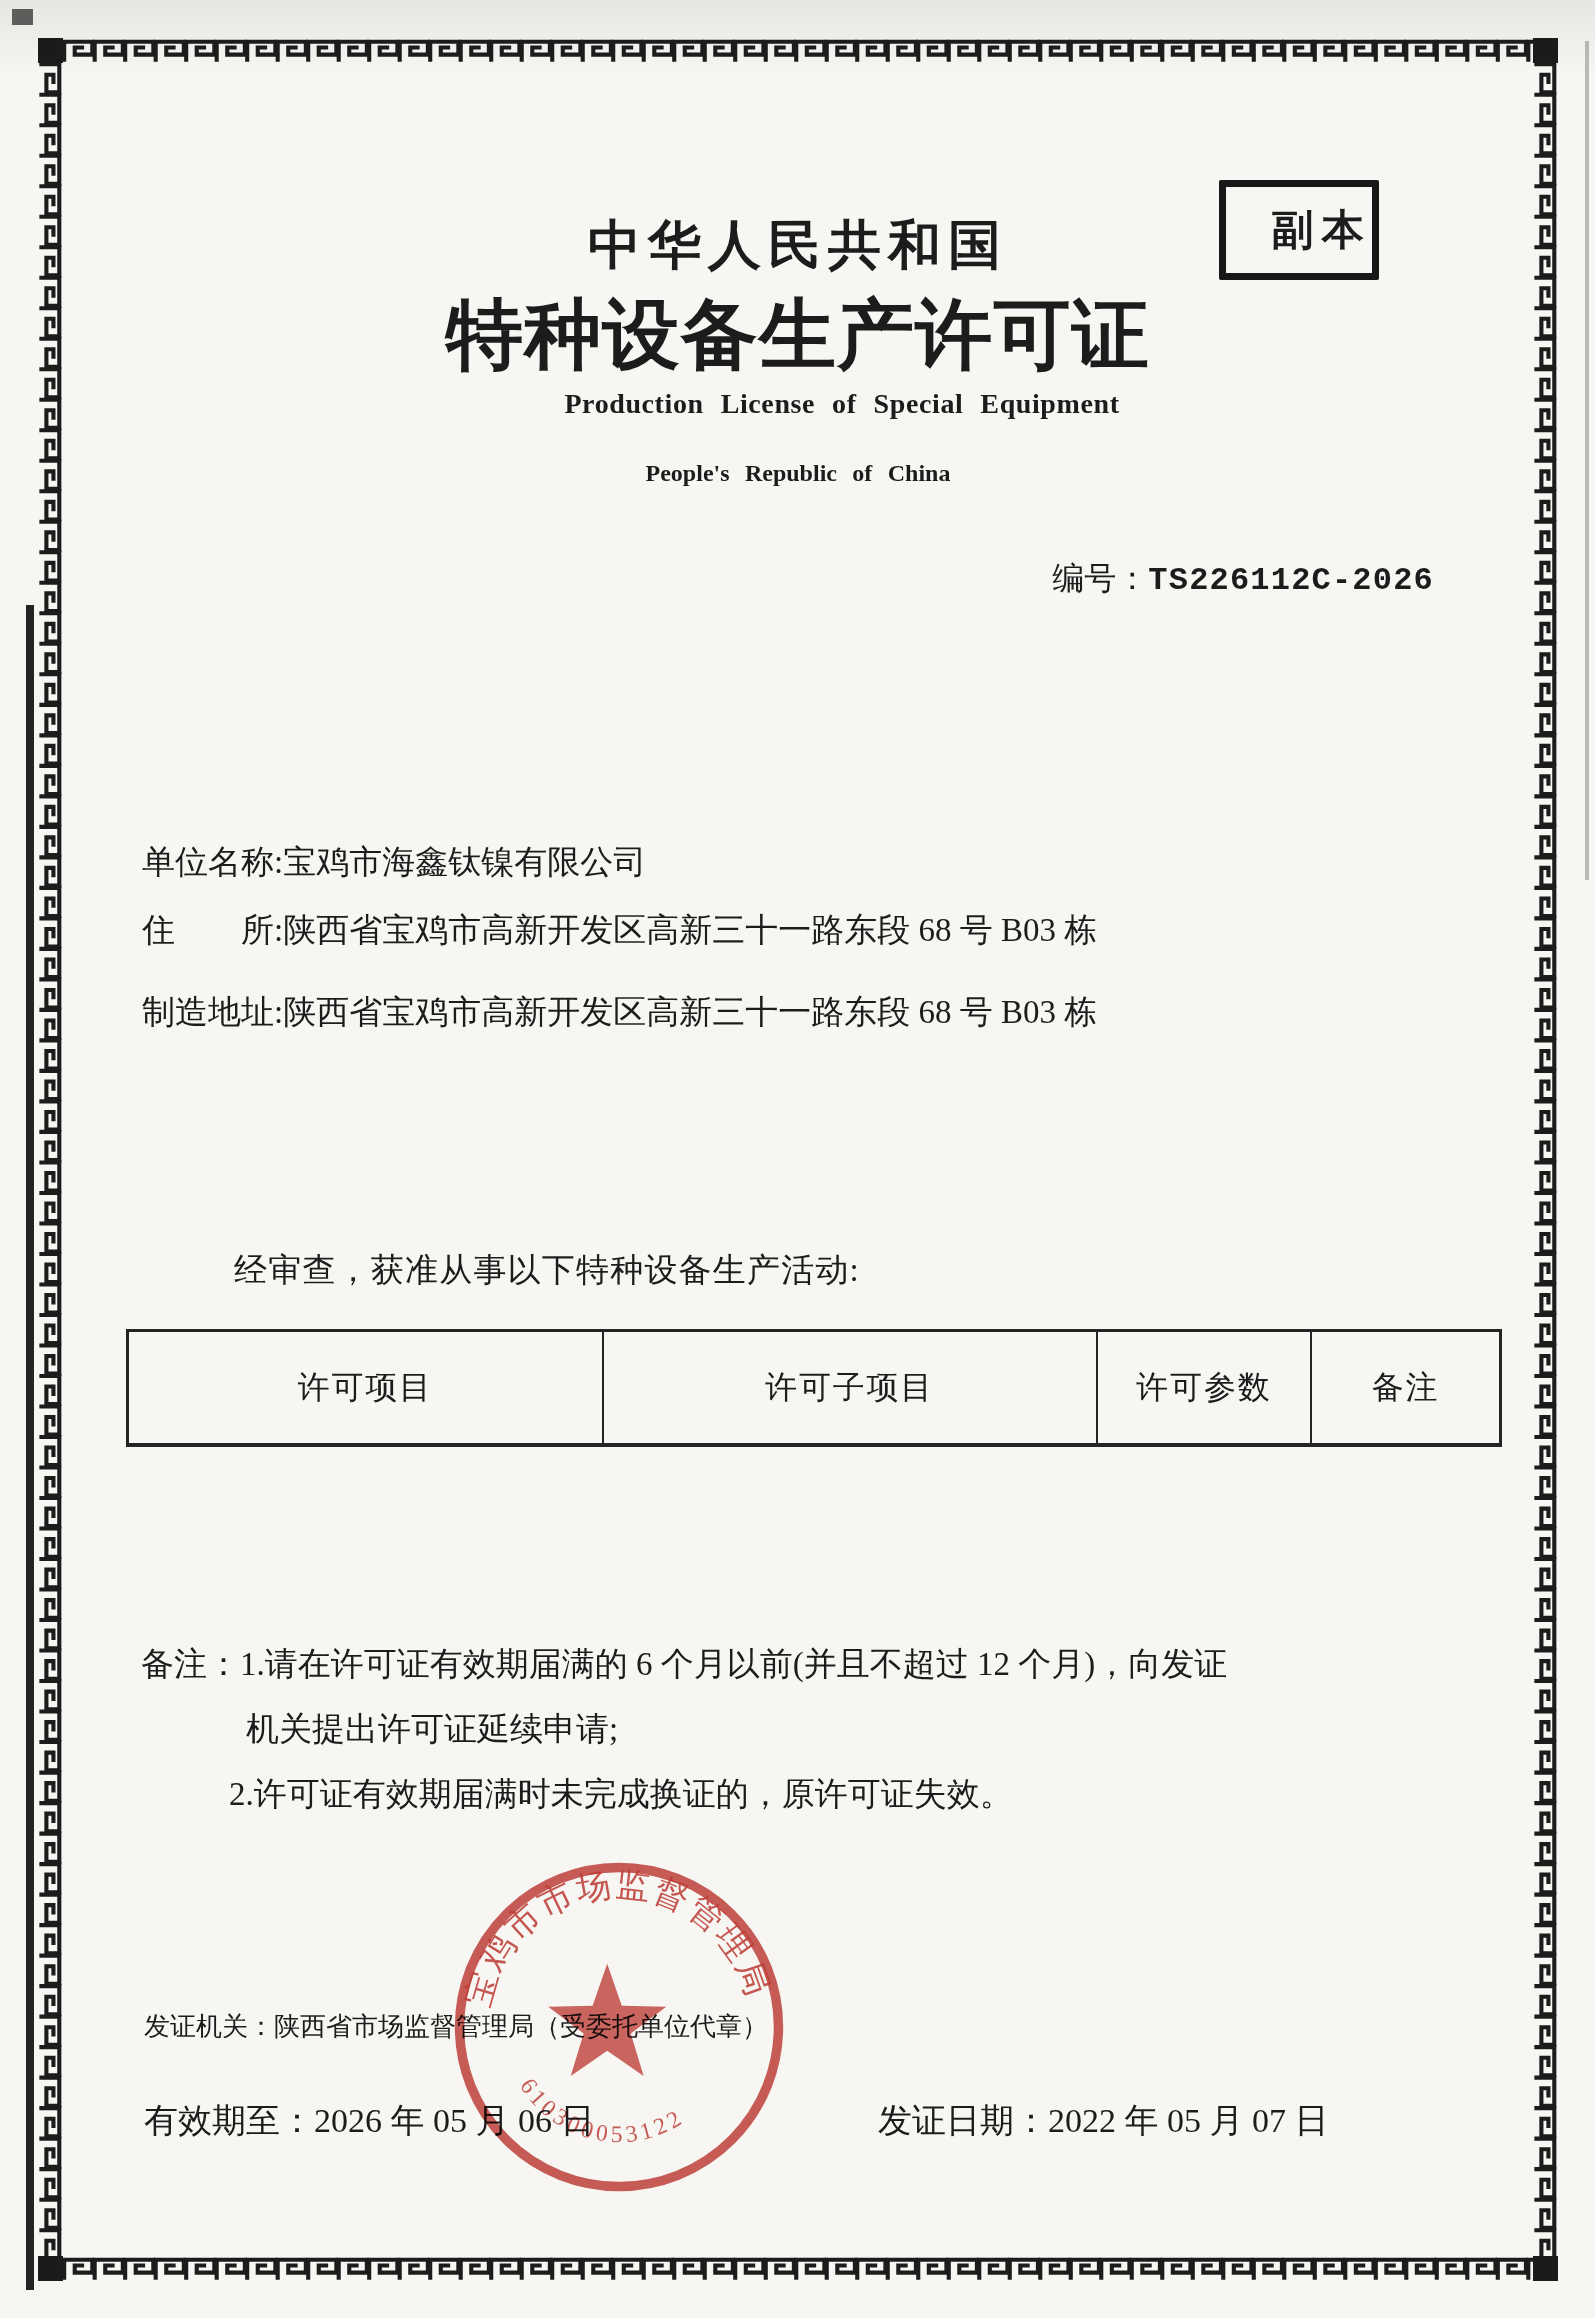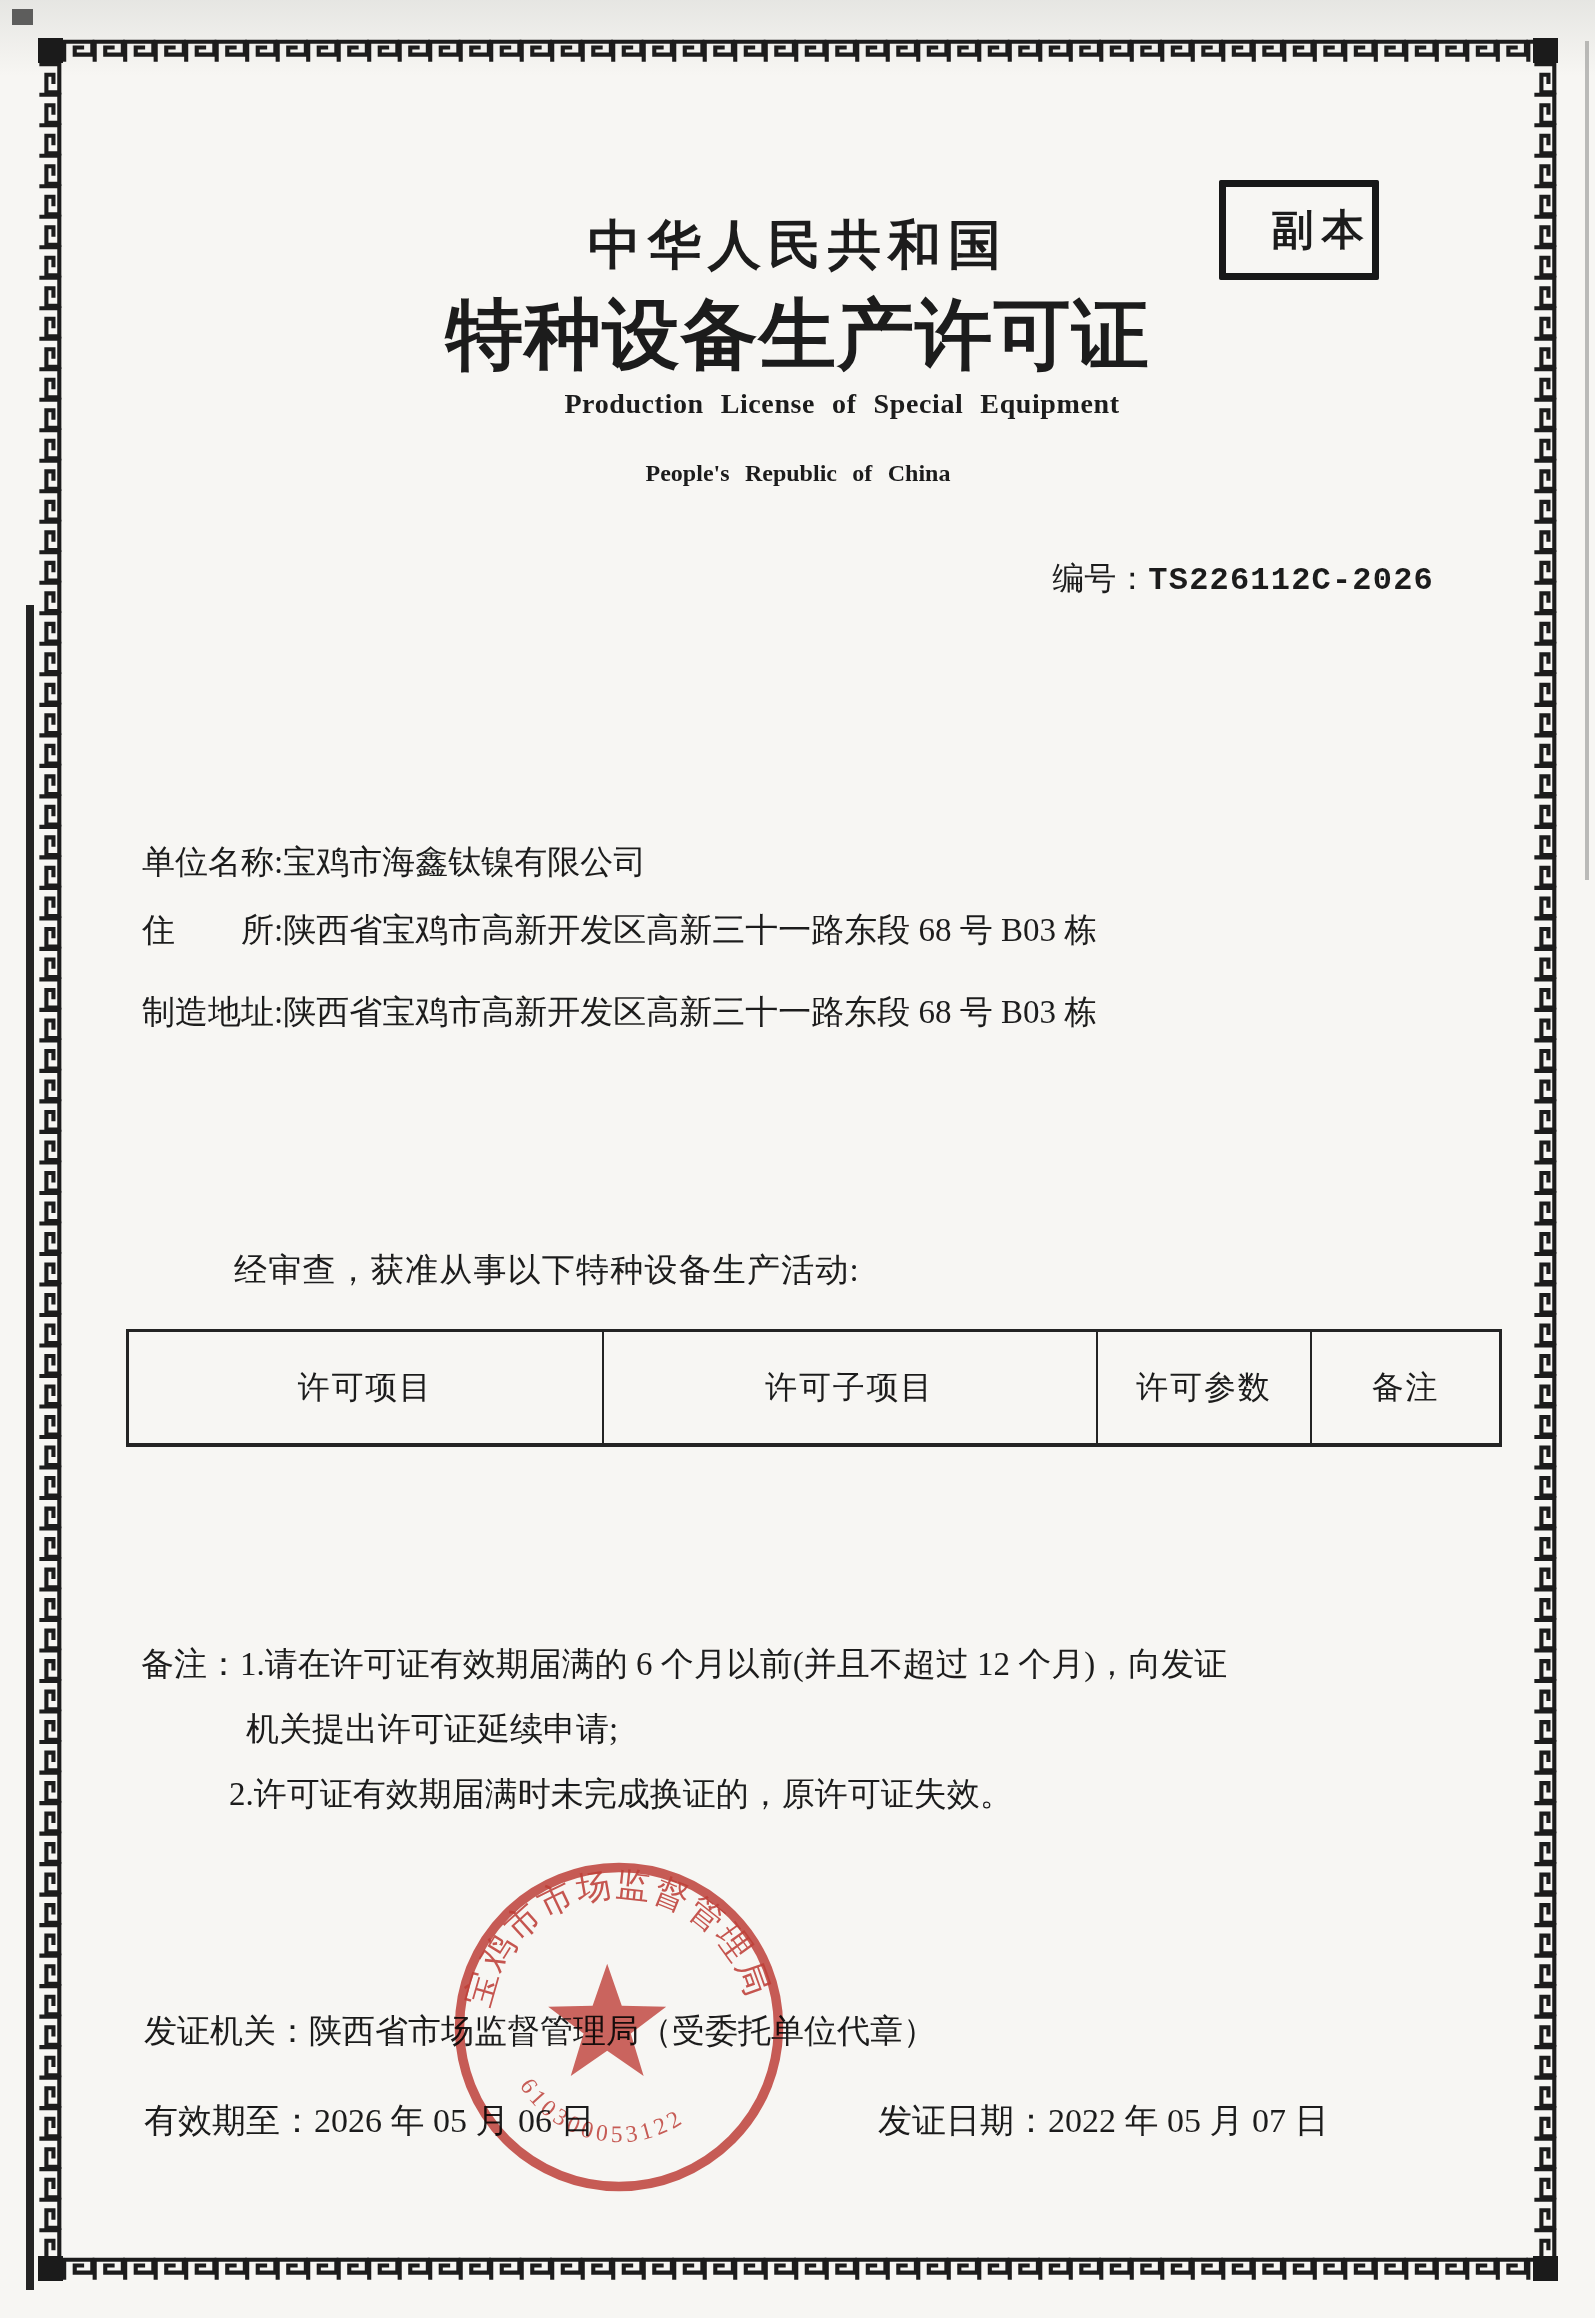--- a/index.html
+++ b/index.html
@@ -66,21 +66,21 @@
   #license-table tr.hdr td{height:111px;border-bottom:4.1px solid #242424;font-size:32px;letter-spacing:1.8px;}
   #license-table tr.bdy td{height:172px;}
 
   
   .note-line{font-size:33px;white-space:nowrap;}
   #note-1{left:141px;top:1642px;}
   #note-2{left:246px;top:1707px;}
   #note-3{left:229px;top:1772px;}
 
   
-  .footer-line{font-size:33px;white-space:nowrap;}
+  .footer-line{font-size:26px;white-space:nowrap;}
   #authority-line{left:144px;top:2009px;}
   #valid-line{left:144px;top:2098px;font-size:34px;}
   #issue-line{left:878px;top:2098px;font-size:34px;}
 
   
   #seal{left:430px;top:1838px;mix-blend-mode:multiply;opacity:.93;}
   #seal text{font-family:"Liberation Serif",serif;}
 </style>
 </head>
 <body>

